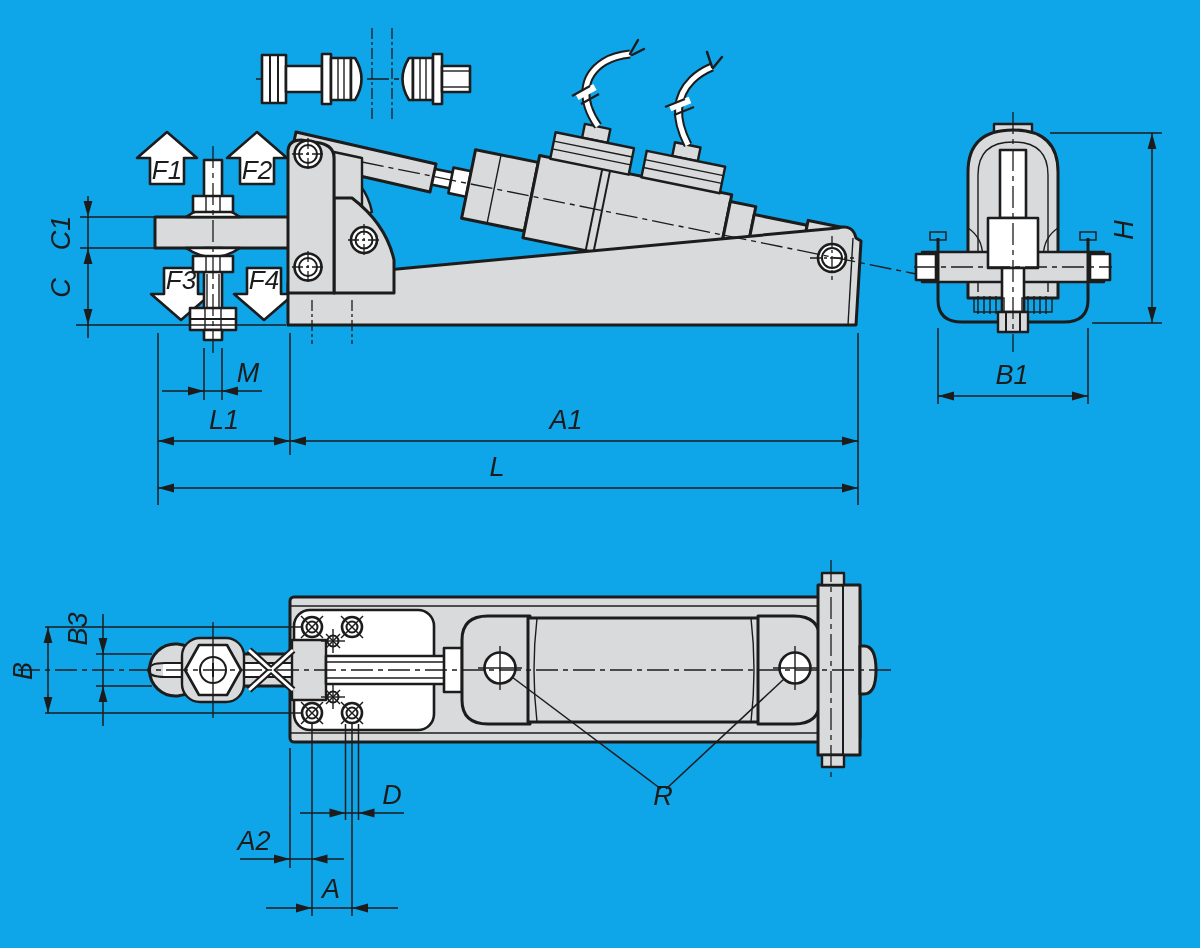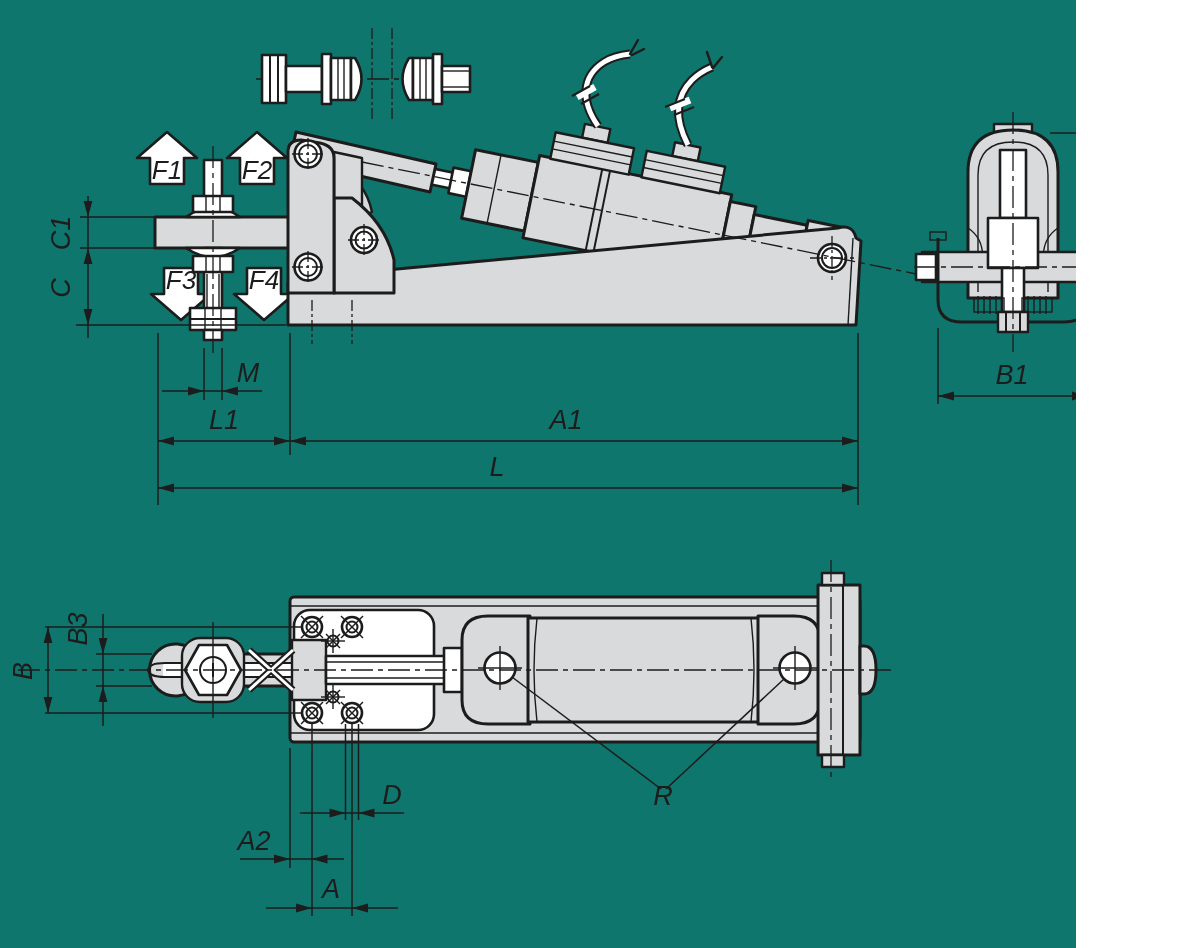--- a/index.html
+++ b/index.html
@@ -1,16 +1,16 @@
 <!DOCTYPE html>
 <html><head>
 <meta charset="utf-8">
 <style>
   html,body{margin:0;padding:0;background:#ffffff;}
-  .page{width:1076px;height:948px;background:#0f766e;position:relative;overflow:hidden;text-align:center;}
+  .page{width:1200px;height:948px;background:#0ea5e9;position:relative;overflow:hidden;text-align:center;}
   svg{display:block;}
   
   .fillg{fill:#d8dadb;stroke:#1c1c1c;stroke-width:3;stroke-linejoin:round;}
   .fillg2{fill:#d8dadb;stroke:#1c1c1c;stroke-width:2.4;stroke-linejoin:round;}
   .fillw{fill:#ffffff;stroke:#1c1c1c;stroke-width:2.6;stroke-linejoin:round;}
   .s3{fill:none;stroke:#1c1c1c;stroke-width:3;}
   .s2{fill:none;stroke:#1c1c1c;stroke-width:2;}
   .thin{fill:none;stroke:#1c1c1c;stroke-width:1.4;}
   .dimln{fill:none;stroke:#1c1c1c;stroke-width:1.5;}
   .cl{fill:none;stroke:#1c1c1c;stroke-width:1.3;stroke-dasharray:22 5 5 5;}

